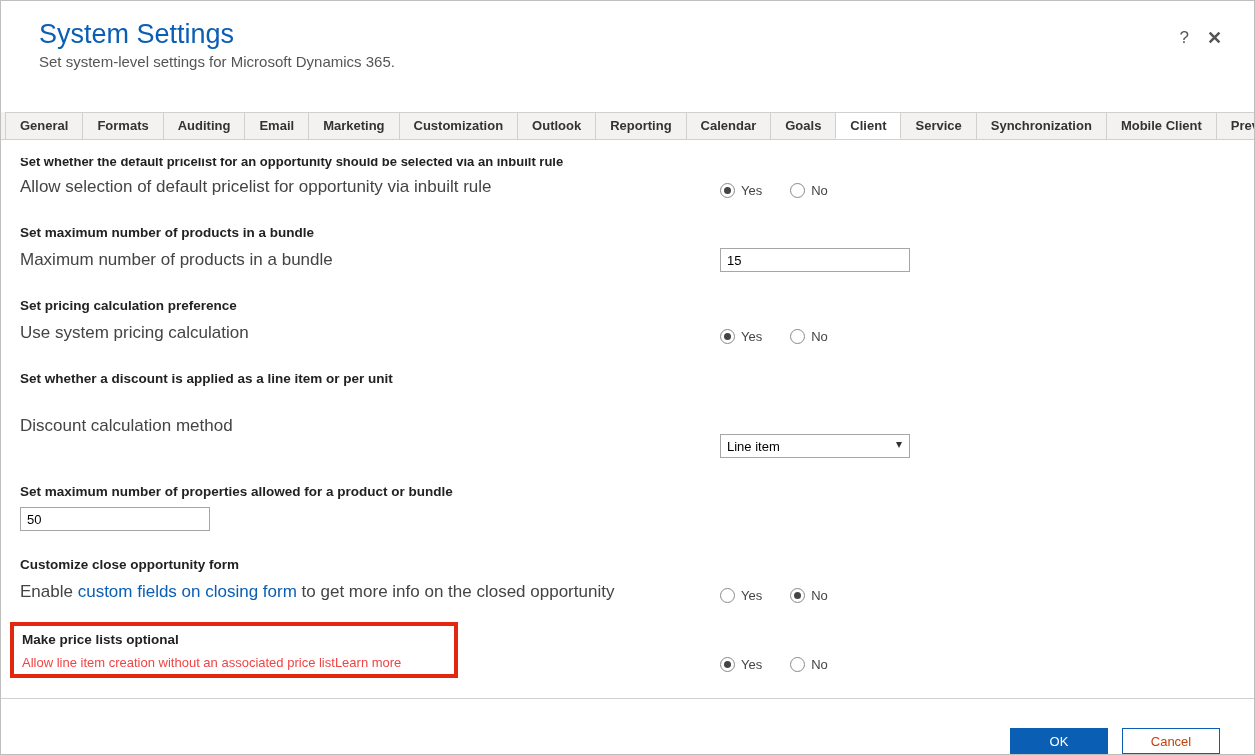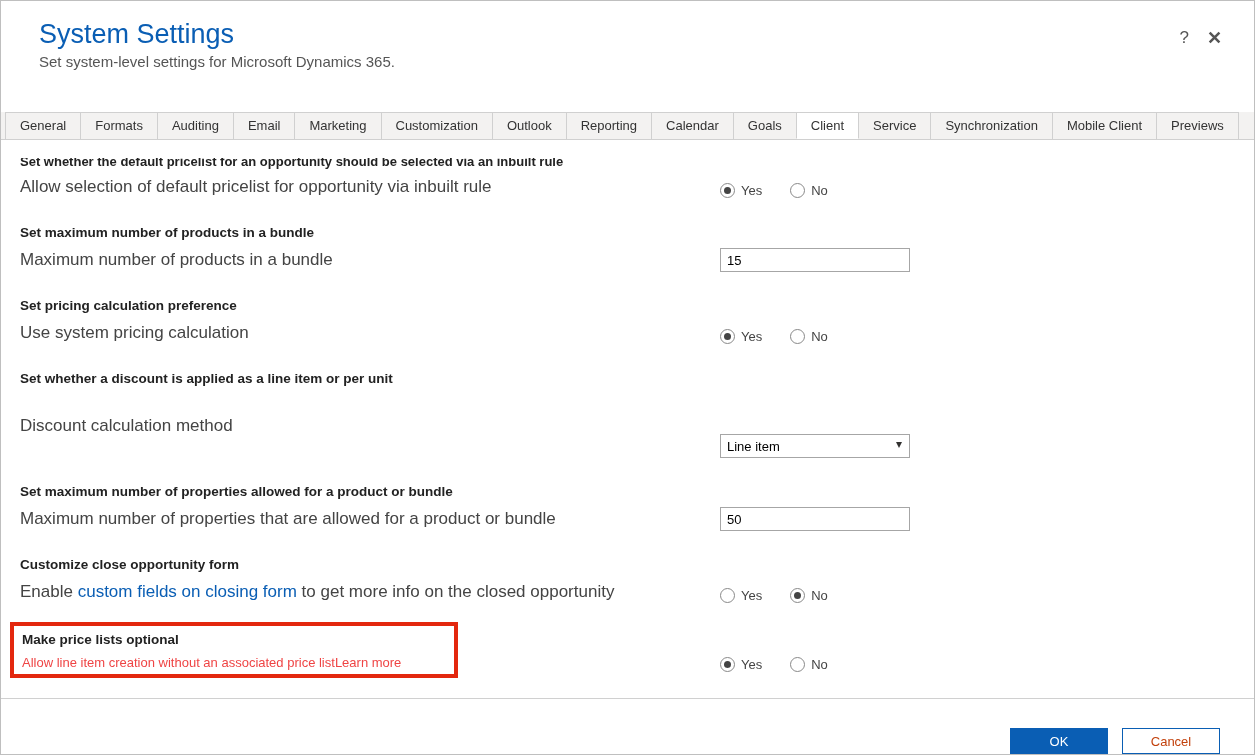--- a/index.html
+++ b/index.html
@@ -56,20 +56,21 @@
   .tab {
     padding: 5px 14px 0 14px;
     font-size: 13px;
     color: #333;
     border: 1px solid #d0d0d0;
     border-bottom: none;
     background: #f3f2f1;
     margin-right: -1px;
     cursor: pointer;
     white-space: nowrap;
+    font-weight: bold;
   }
   .tab.active {
     background: #fff;
     position: relative;
     z-index: 2;
     border-bottom: 1px solid #fff;
   }
 
   
   .scroll-wrap {
@@ -275,21 +276,20 @@
         <span class="sel-wrap">
           <select class="sel-input">
             <option>Line item</option>
           </select>
         </span>
       </div>
     </div>
 
     <div class="section-h">Set maximum number of properties allowed for a product or bundle</div>
     <div class="setting-row">
-      <div class="setting-label">Maximum number of properties that are allowed for a product or bundle</div>
       <div class="setting-ctrl">
         <input class="txt-input" value="50" style="">
       </div>
     </div>
 
     <div class="section-h">Customize close opportunity form</div>
     <div class="setting-row">
       <div class="setting-label">
         <span>Enable </span><span class="link">custom fields on closing form</span><span> to get more info on the closed opportunity</span>
       </div>

